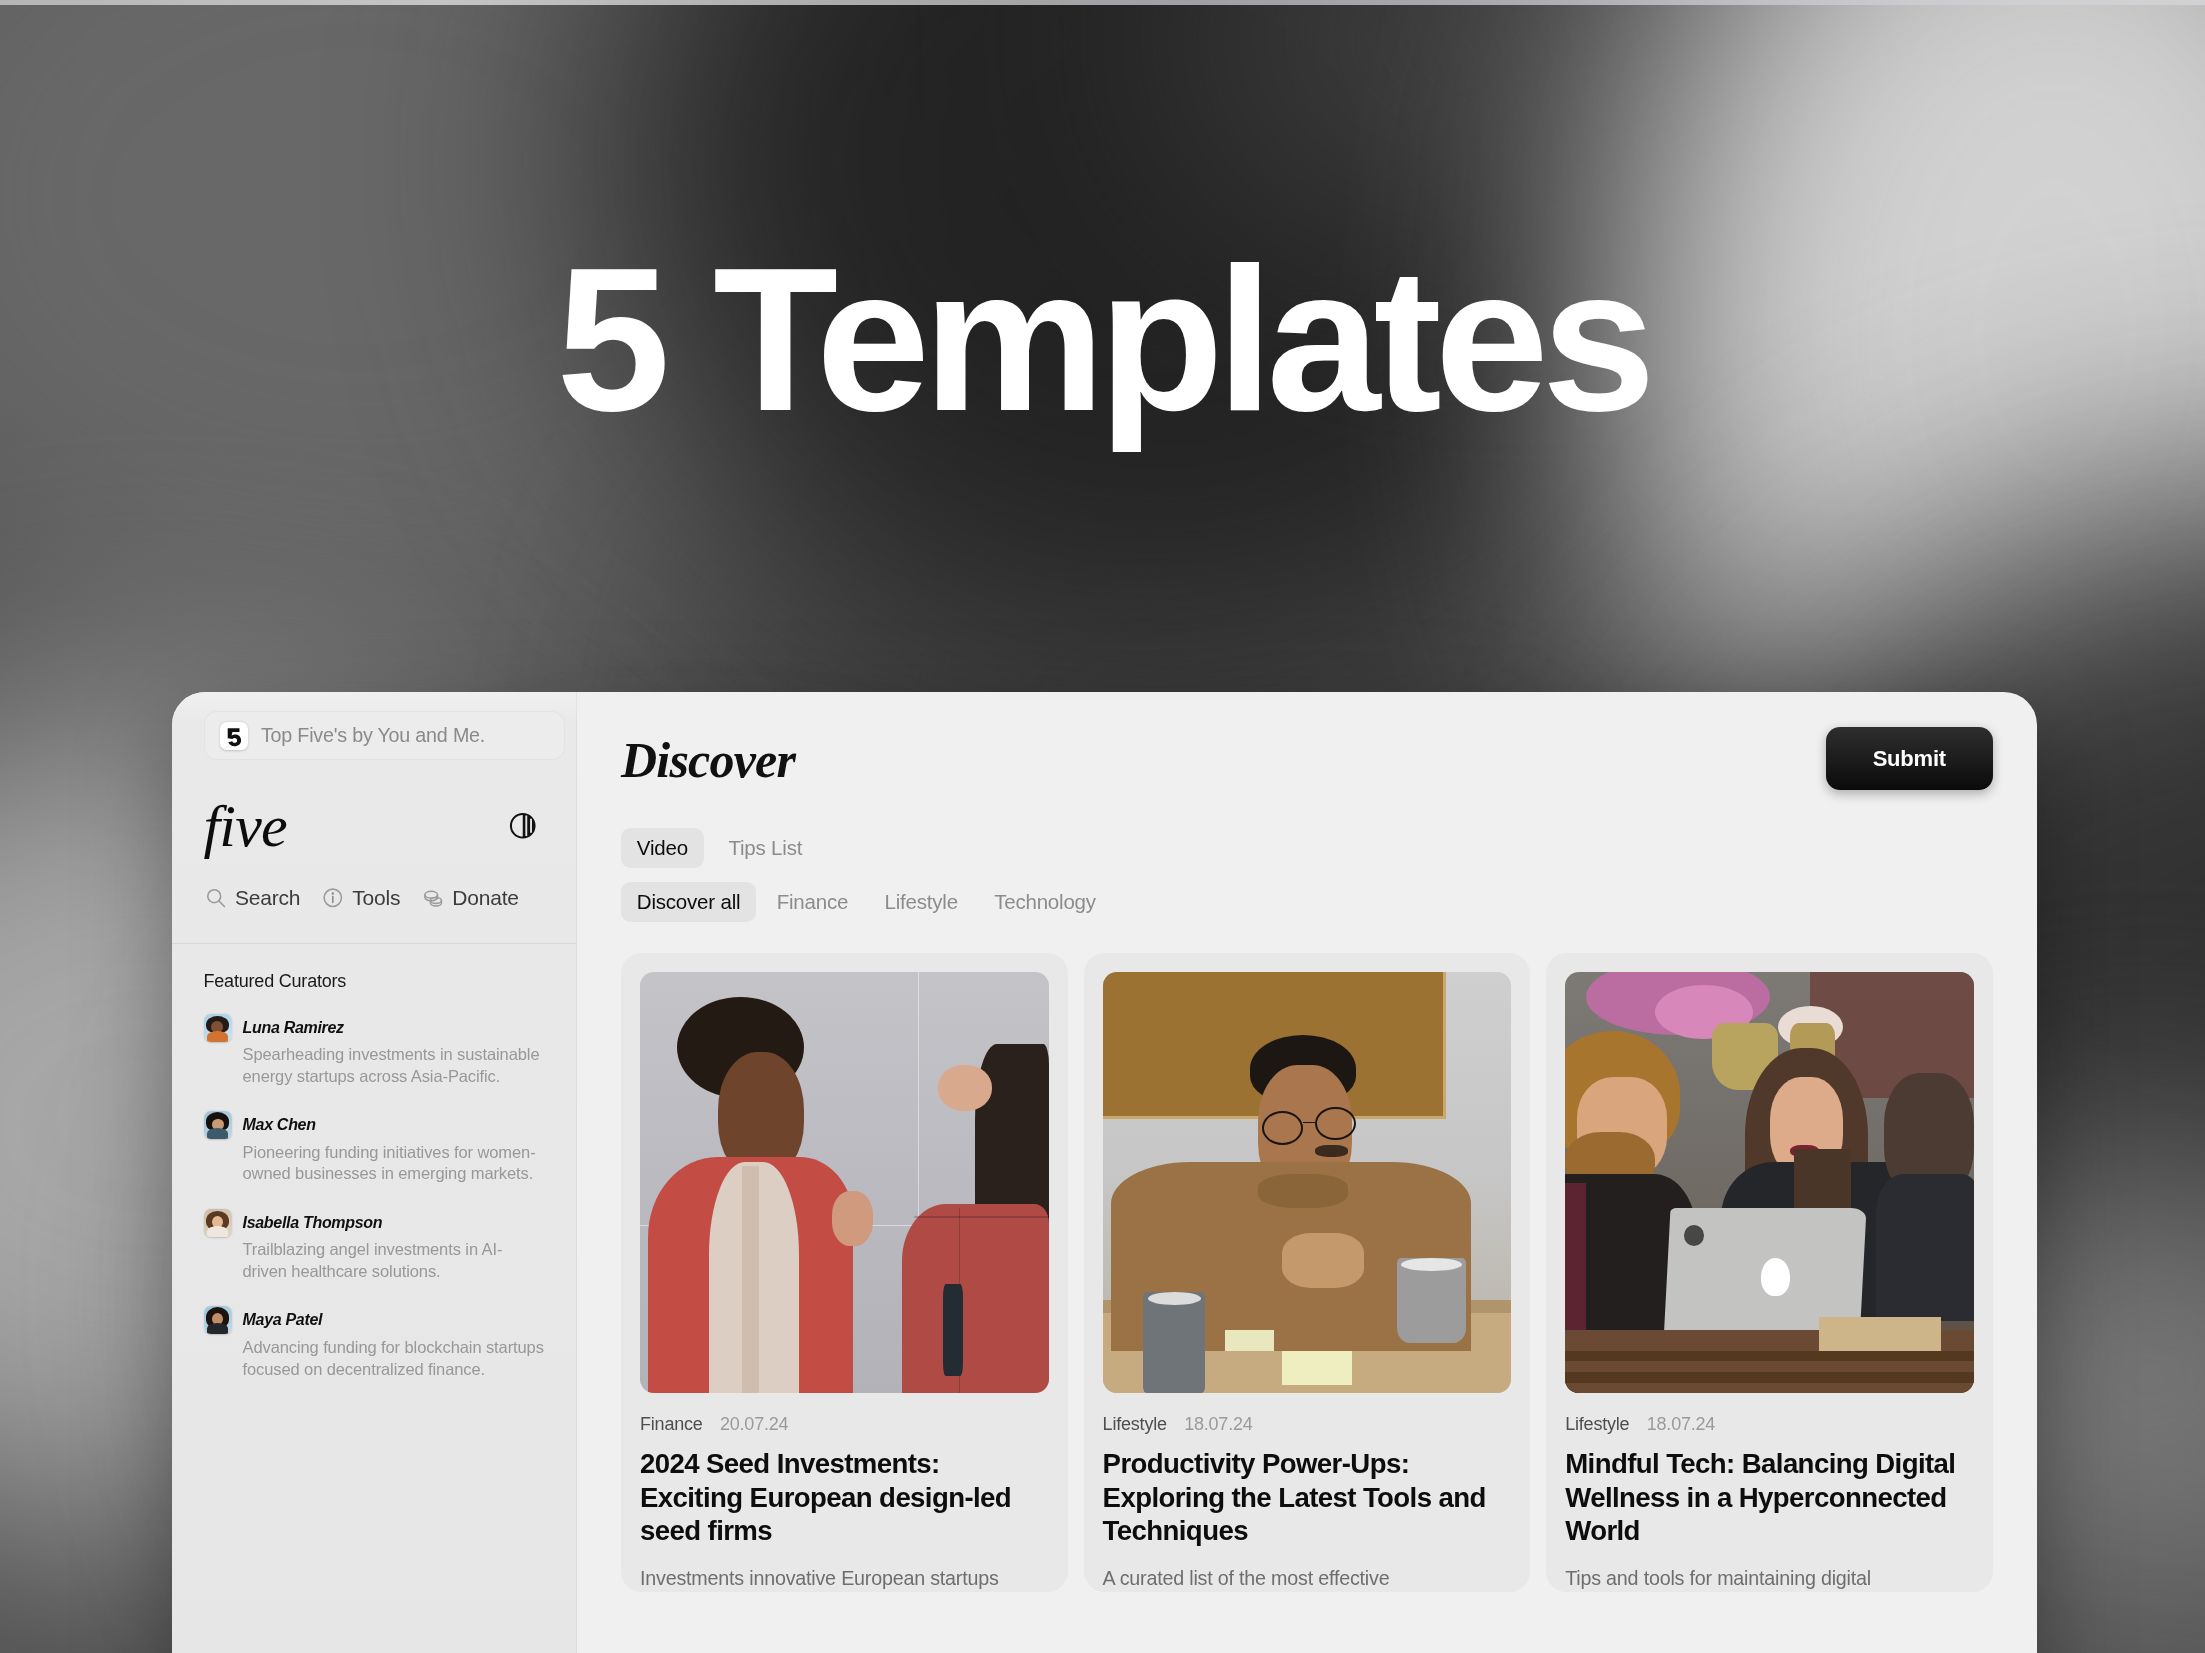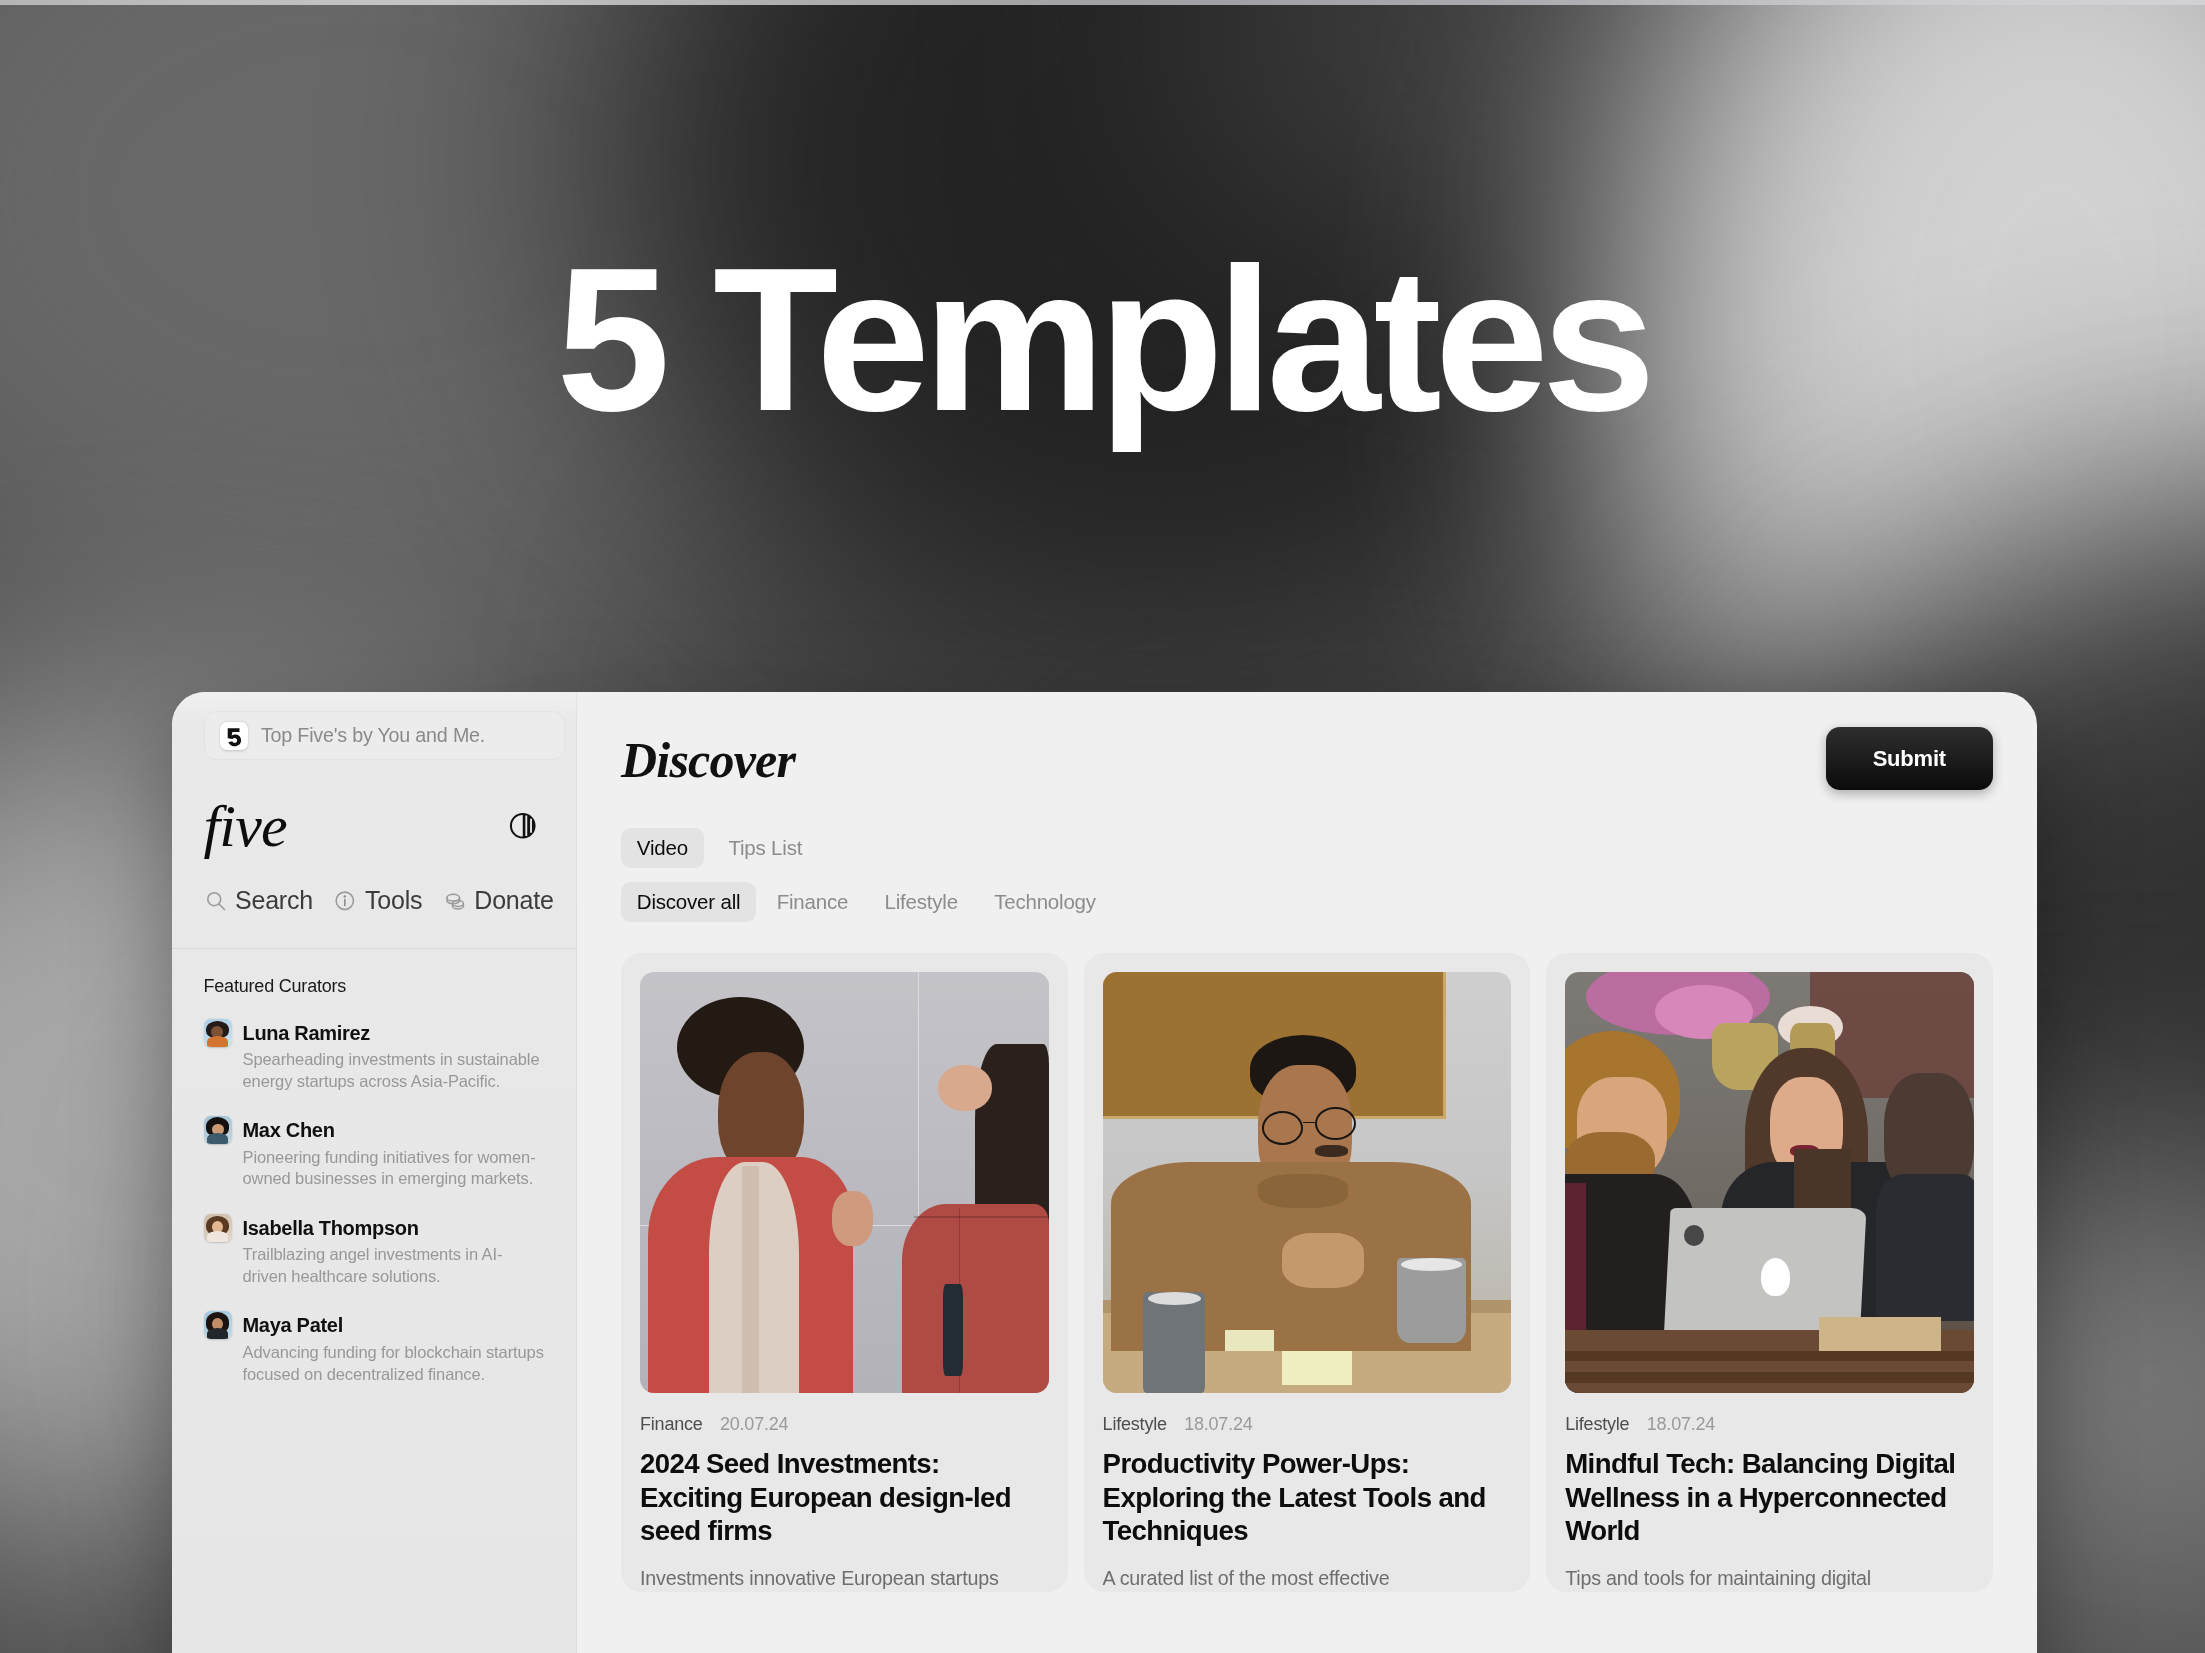--- a/index.html
+++ b/index.html
@@ -68,34 +68,34 @@
     padding:39px 38px 0 31.5px;
   }
   .wordmark {
     font-family:"Liberation Serif", serif; font-style:italic;
     font-size:60px; line-height:.9; color:#0d0d0d; letter-spacing:-0.8px;
   }
   .contrast-icon { width:31.5px; height:31.5px; }
 
   .navrow { display:flex; align-items:center; gap:7.9px; padding:33px 31.5px 0 31.5px; }
   .navitem { display:flex; align-items:center; gap:7.9px; margin-right:12.6px; cursor:pointer; }
-  .navitem span { font-size:25px; color:#3c3c3c; letter-spacing:-0.2px; }
+  .navitem span { font-size:21px; color:#3c3c3c; letter-spacing:-0.2px; }
   .navicon { width:23.6px; height:23.6px; flex:0 0 23.6px; }
 
   .sbdiv { height:0.8px; background:rgba(0,0,0,.07); margin:33px 0 0 0; }
 
   .curators { padding:27px 31.5px 0 31.5px; }
   .cur-title { font-size:18px; color:#1a1a1a; font-weight:400; letter-spacing:-0.2px; margin-bottom:22px; }
   .cur { display:grid; grid-template-columns:28px 1fr; gap:0 11px; margin-bottom:23.6px; }
   .cur-av {
     width:28px; height:28px; border-radius:7px; overflow:hidden; grid-row:1;
     box-shadow:0 0.8px 1.6px rgba(0,0,0,.18); position:relative;
   }
-  .cur-name { font-size:20px; font-weight:600; color:#101010; letter-spacing:-0.3px;
-              line-height:28px; grid-column:2; }
+  .cur-name { font-size:16px; font-weight:600; color:#101010; letter-spacing:-0.3px;
+              line-height:28px; grid-column:2;font-style:italic; }
   .cur-desc { font-size:16.5px; color:#989898; line-height:1.32; letter-spacing:-0.1px;
               grid-column:2; margin-top:2.4px; }
 
   
   .av { position:absolute; inset:0; }
   .av .sky { position:absolute; inset:0; }
   .av .head { position:absolute; border-radius:50%; }
   .av .hair { position:absolute; border-radius:50% 50% 40% 40%; }
   .av .body { position:absolute; left:12%; right:12%; bottom:0; height:40%; border-radius:50% 50% 0 0; }
 

